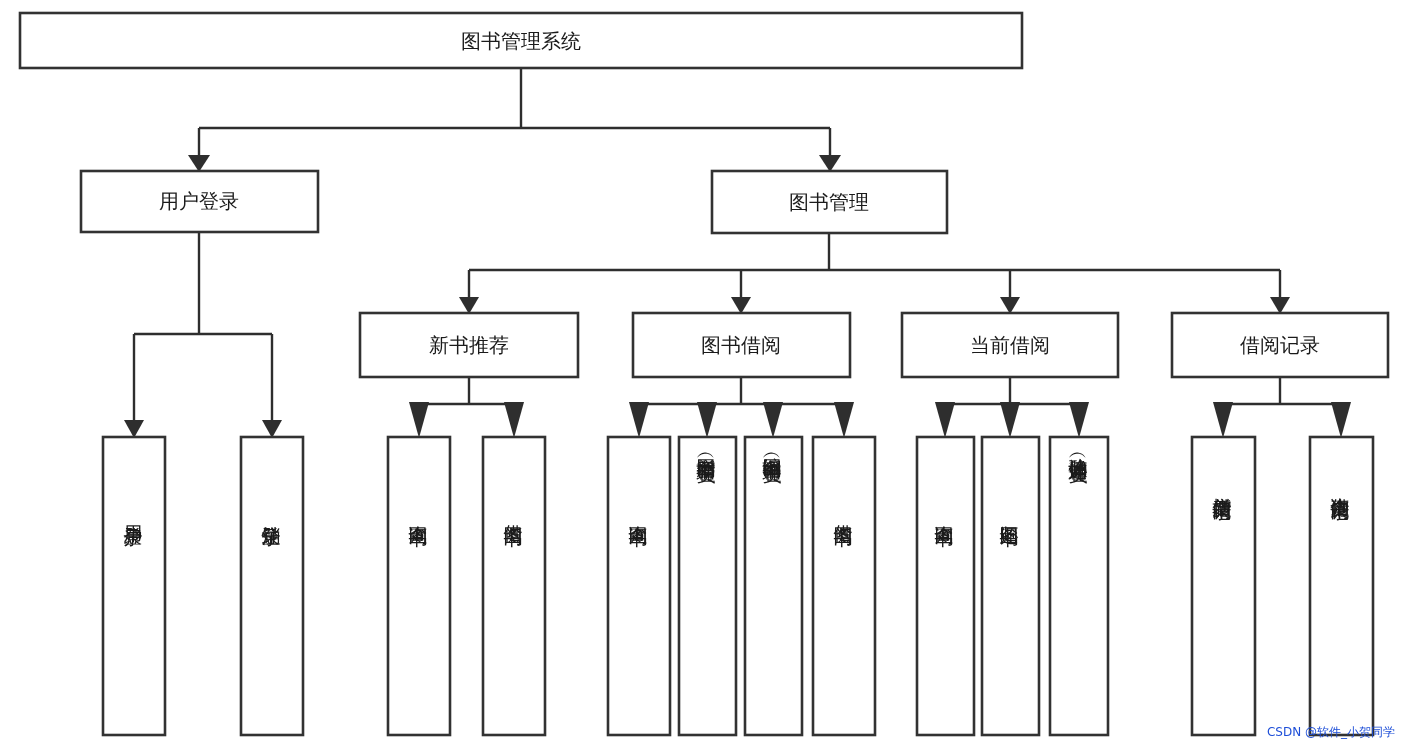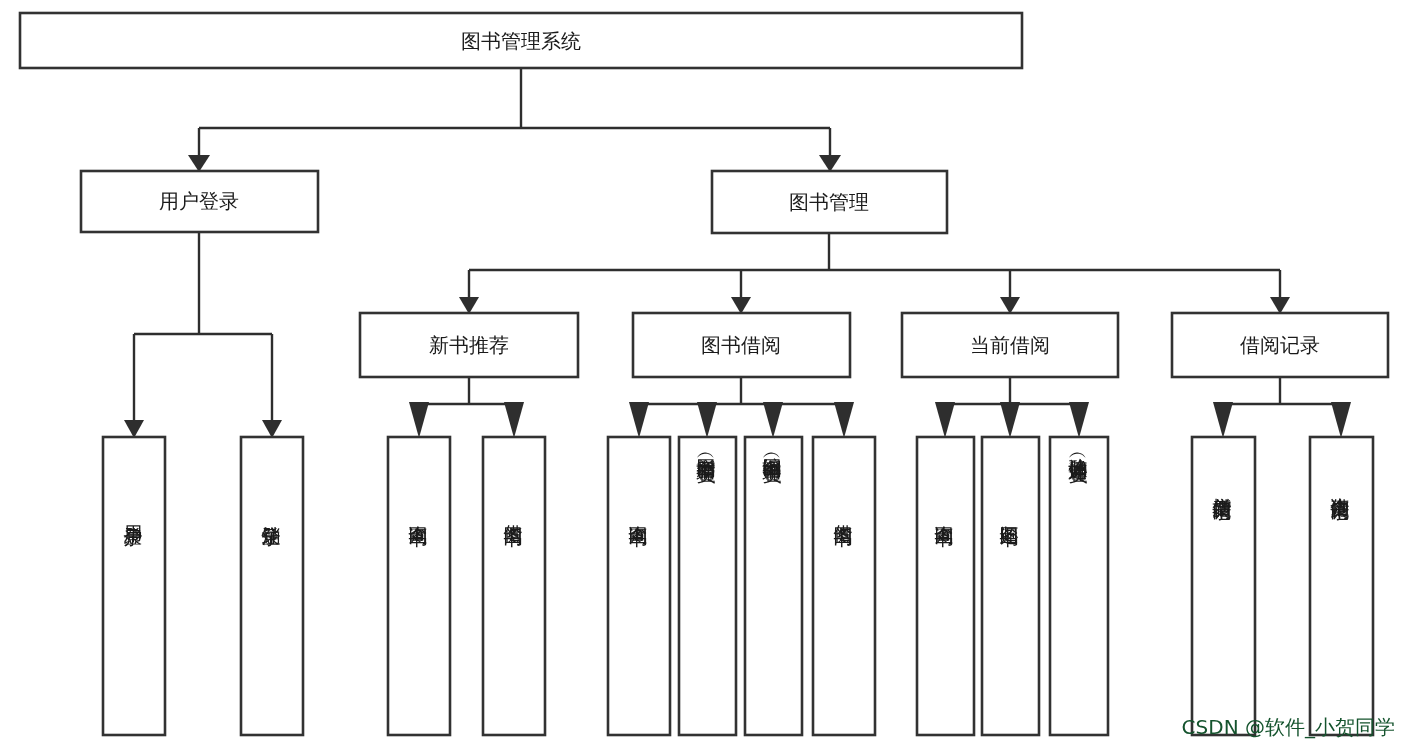--- a/index.html
+++ b/index.html
@@ -54,22 +54,22 @@
   }
   .arrow-head {
     fill: #2e2e2e;
     stroke: none;
   }
   .watermark {
     position: absolute;
     right: 10px;
     bottom: 6px;
     font-family: "DejaVu Sans", "Liberation Sans", sans-serif;
-    font-size: 20px;
-    color: #14532d;
+    font-size: 12px;
+    color: #1d4ed8;
     white-space: nowrap;
     user-select: none;
   }
 </style>
 </head>
 <body>
 
 <div id="diagram-root">
 
   <svg id="tree-svg" viewBox="0 0 1405 747">

